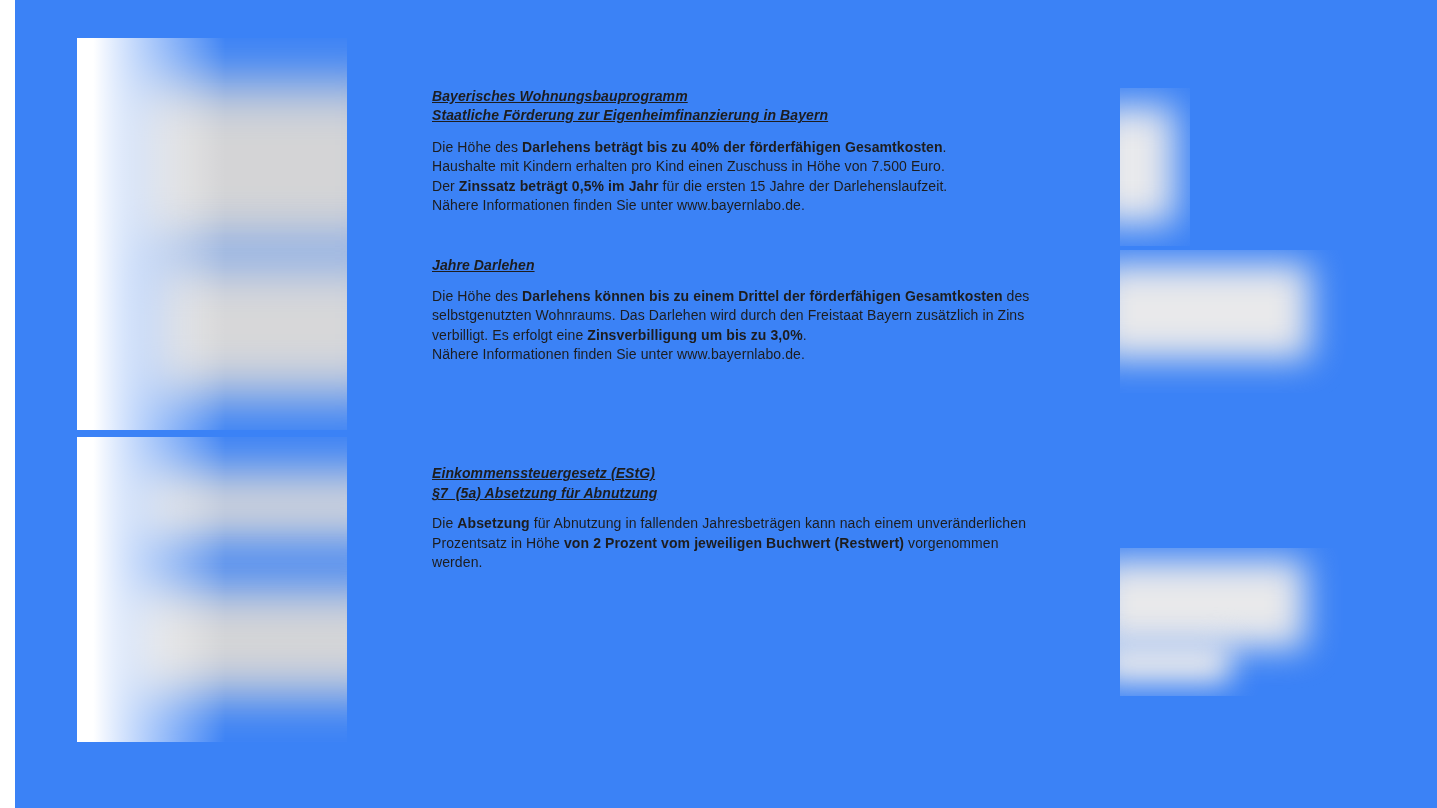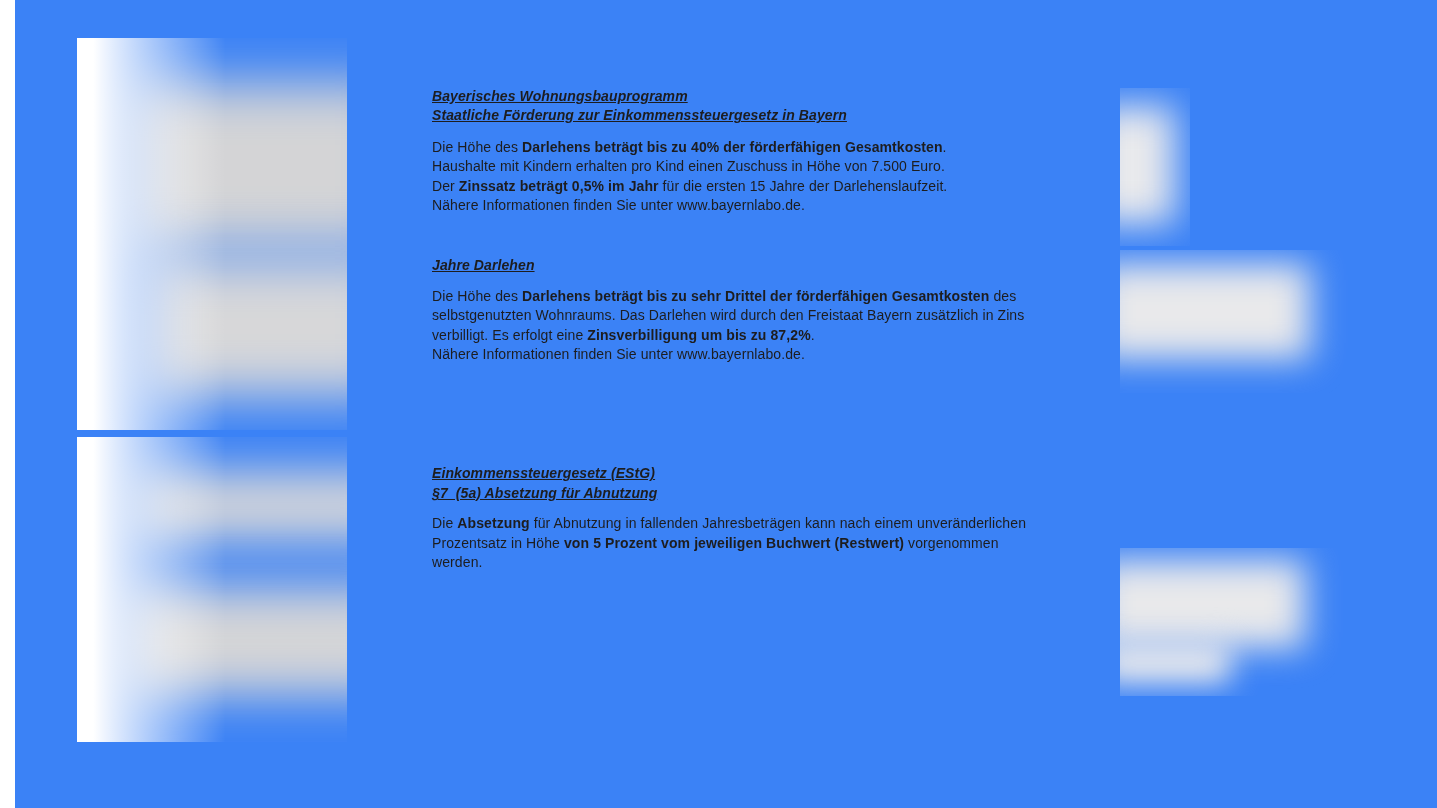--- a/index.html
+++ b/index.html
@@ -104,36 +104,36 @@
     <div class="blob b6"></div>
   </div>
   <div class="blur-wrap rb3">
     <div class="blob b7"></div>
     <div class="blob b8"></div>
   </div>
 
   <main class="content">
 
     <section class="sec sec1">
-      <h3 class="hd"><div><span class="hl-text">Bayerisches Wohnungsbauprogramm</span></div><div><span class="hl-text">Staatliche Förderung zur Einkommenssteuergesetz in Bayern</span></div></h3>
+      <h3 class="hd"><div><span class="hl-text">Bayerisches Wohnungsbauprogramm</span></div><div><span class="hl-text">Staatliche Förderung zur Eigenheimfinanzierung in Bayern</span></div></h3>
       <p class="para"><span>Die Höhe des </span><span class="b">Darlehens beträgt bis zu 40% der förderfähigen Gesamtkosten</span><span>.
 Haushalte mit Kindern erhalten pro Kind einen Zuschuss in Höhe von 7.500 Euro.
 Der </span><span class="b">Zinssatz beträgt 0,5% im Jahr</span><span> für die ersten 15 Jahre der Darlehenslaufzeit.
 Nähere Informationen finden Sie unter www.bayernlabo.de.</span></p>
     </section>
 
     <section class="sec sec2">
       <h3 class="hd"><div><span class="hl-text">Jahre Darlehen</span></div></h3>
-      <p class="para"><span>Die Höhe des </span><span class="b">Darlehens beträgt bis zu sehr Drittel der förderfähigen Gesamtkosten</span><span> des
+      <p class="para"><span>Die Höhe des </span><span class="b">Darlehens können bis zu einem Drittel der förderfähigen Gesamtkosten</span><span> des
 selbstgenutzten Wohnraums. Das Darlehen wird durch den Freistaat Bayern zusätzlich in Zins
-verbilligt. Es erfolgt eine </span><span class="b">Zinsverbilligung um bis zu 87,2%</span><span>.
+verbilligt. Es erfolgt eine </span><span class="b">Zinsverbilligung um bis zu 3,0%</span><span>.
 Nähere Informationen finden Sie unter www.bayernlabo.de.</span></p>
     </section>
 
     <section class="sec sec3">
       <h3 class="hd"><div><span class="hl-text">Einkommenssteuergesetz (EStG)</span></div><div><span class="hl-text">§7  (5a) Absetzung für Abnutzung</span></div></h3>
       <p class="para"><span>Die </span><span class="b">Absetzung</span><span> für Abnutzung in fallenden Jahresbeträgen kann nach einem unveränderlichen
-Prozentsatz in Höhe </span><span class="b">von 5 Prozent vom jeweiligen Buchwert (Restwert)</span><span> vorgenommen
+Prozentsatz in Höhe </span><span class="b">von 2 Prozent vom jeweiligen Buchwert (Restwert)</span><span> vorgenommen
 werden.</span></p>
     </section>
 
   </main>
 </div>
 
 </body></html>

